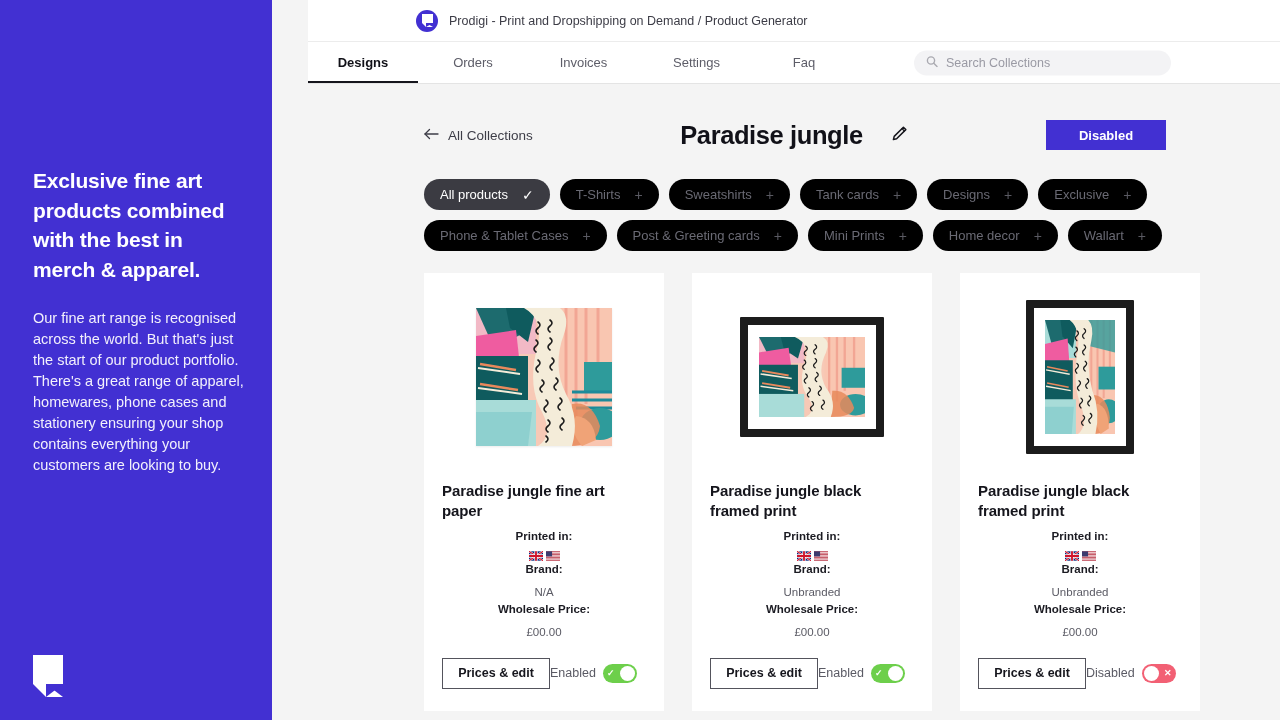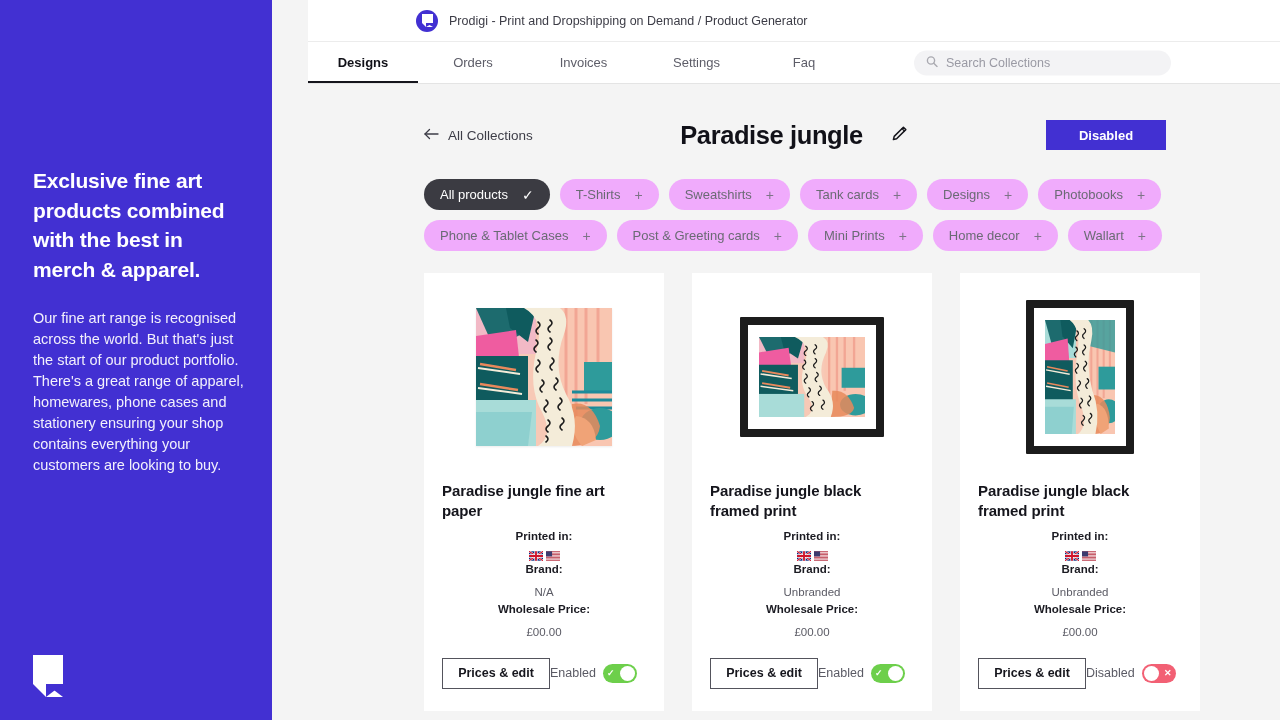--- a/index.html
+++ b/index.html
@@ -134,21 +134,21 @@
     display: flex; align-items: center; justify-content: center;
   }
 
   
   .chips {
     padding: 13px 114px 0 116px;
     display: flex; flex-wrap: wrap; gap: 10px 10px;
   }
   .chip {
     height: 31px; border-radius: 16px;
-    background: #f0abfc; color: #6a6a74;
+    background: #000000; color: #6a6a74;
     display: inline-flex; align-items: center;
     padding: 0 16px; gap: 14px;
     font-size: 13px; cursor: pointer;
     white-space: nowrap;
   }
   .chip.selected { background: #3b3b42; color: #ffffff; text-align: center; }
   .chip .chip-act { font-size: 14px; line-height: 1; opacity: .85; }
   .chip.selected .chip-act { opacity: 1; }
 
   
@@ -311,21 +311,21 @@
         </div>
         <div class="chip">
           <span>Tank cards</span>
           <span class="chip-act">+</span>
         </div>
         <div class="chip">
           <span>Designs</span>
           <span class="chip-act">+</span>
         </div>
         <div class="chip">
-          <span>Photobooks</span>
+          <span>Exclusive</span>
           <span class="chip-act">+</span>
         </div>
         <div class="chip">
           <span>Phone &amp; Tablet Cases</span>
           <span class="chip-act">+</span>
         </div>
         <div class="chip">
           <span>Post &amp; Greeting cards</span>
           <span class="chip-act">+</span>
         </div>

